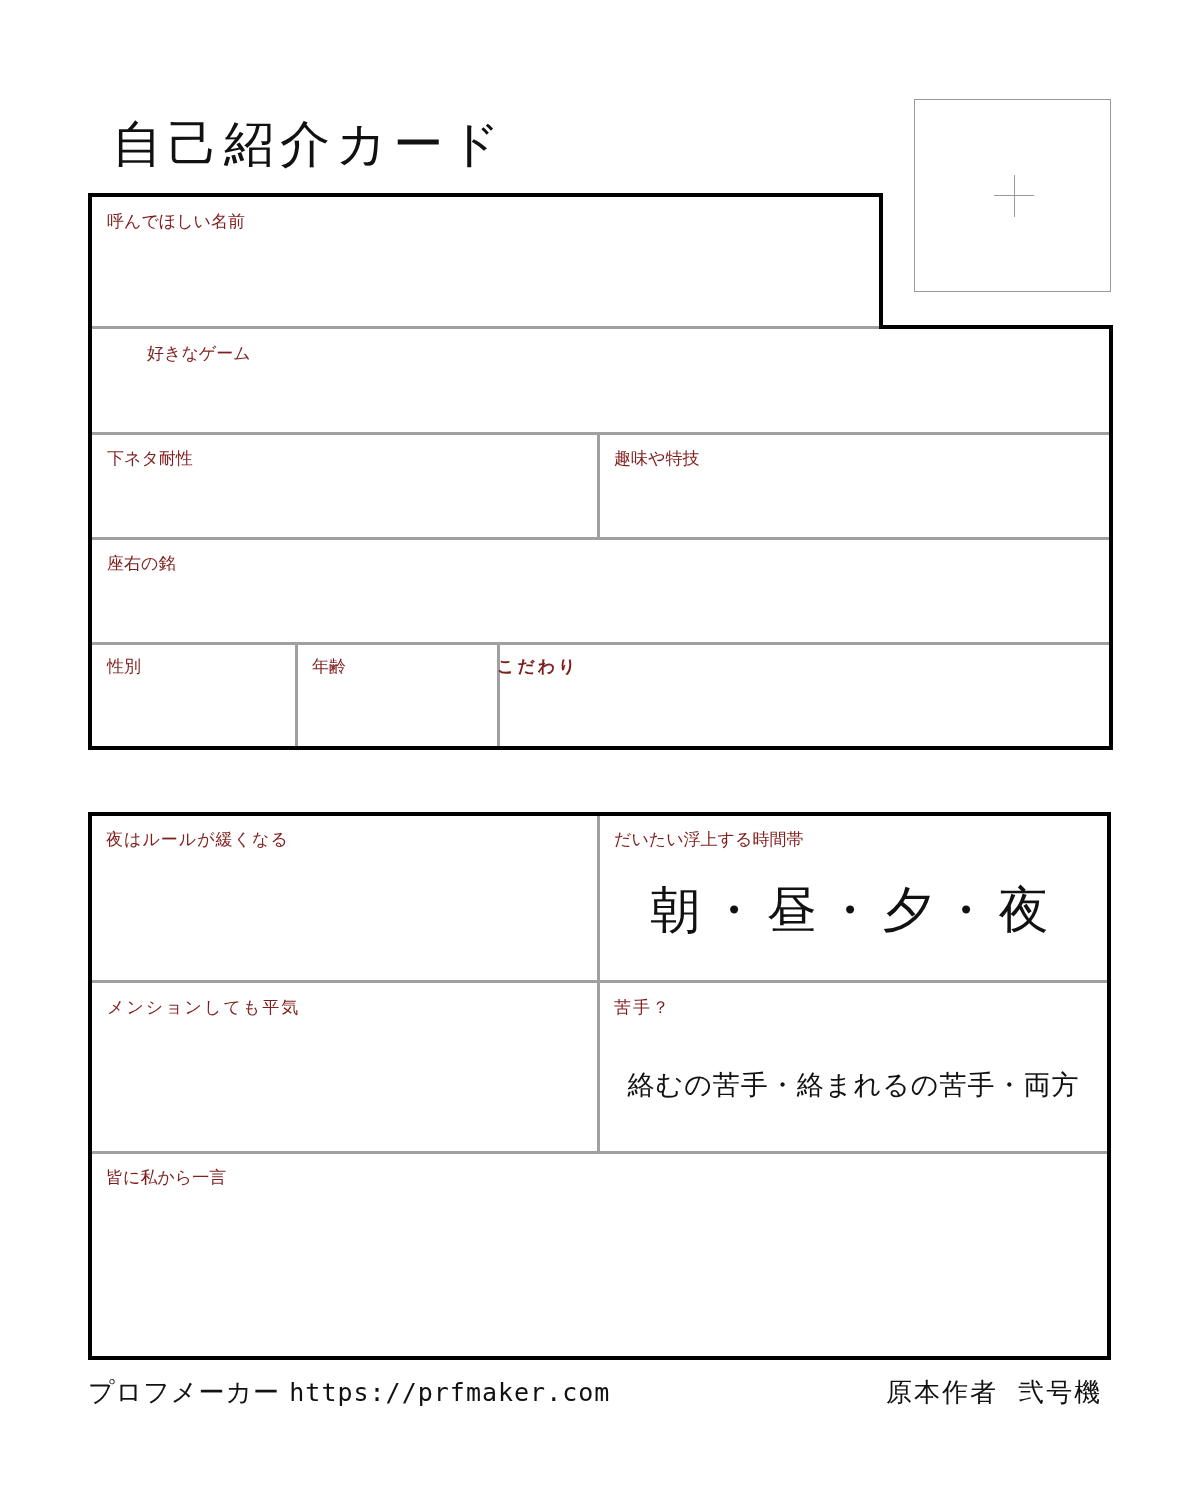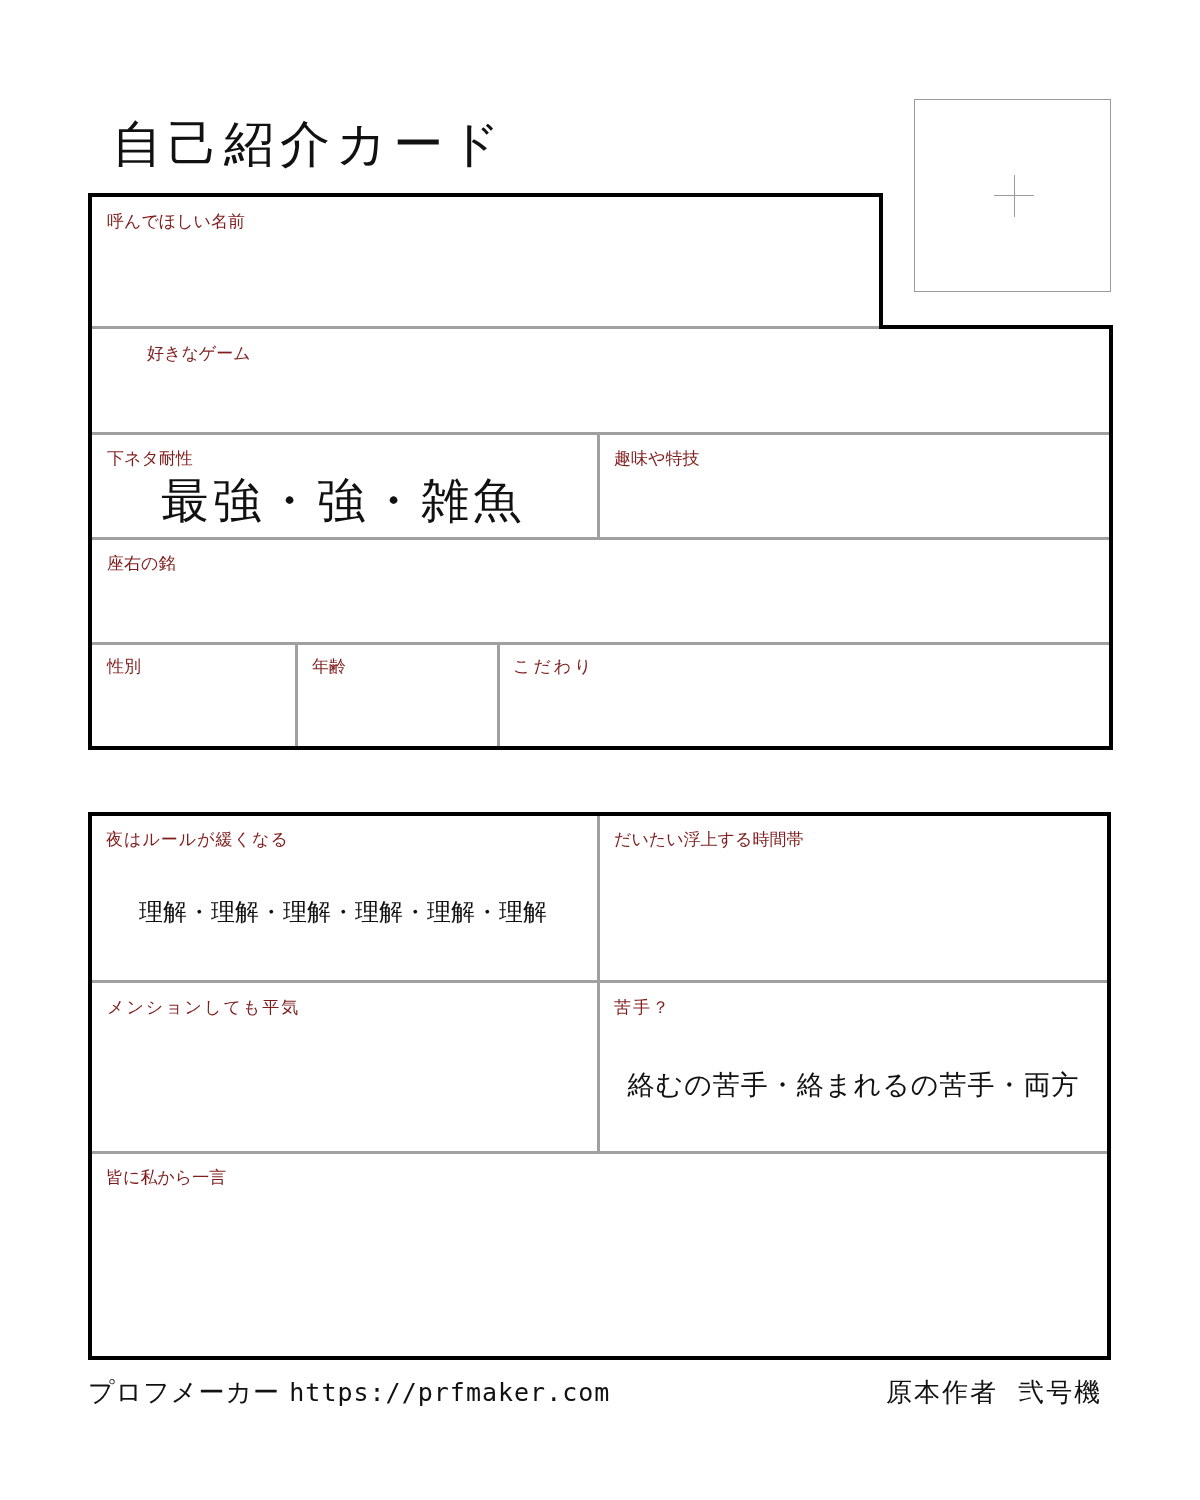--- a/index.html
+++ b/index.html
@@ -69,21 +69,20 @@
     <span class="value" style="left:0; top:50px; width:100%; font-size:40px;"></span>
   </div>
 
   <div class="cell" style="left:92px; top:329px; width:1017px; height:103px;margin-left:40px;">
     <span class="label" style="left:15px; top:14px;">好きなゲーム</span>
     <span class="value" style="left:0; top:45px; width:100%; font-size:40px;"></span>
   </div>
 
   <div class="cell" style="left:92px; top:435px; width:505px; height:102px;">
     <span class="label" style="left:15px; top:13px;">下ネタ耐性</span>
-    <span class="value" style="left:0; top:34px; width:502px; font-size:48px; line-height:62px; letter-spacing:4px;">最強・強・雑魚</span>
   </div>
 
   <div class="cell" style="left:600px; top:435px; width:509px; height:102px;">
     <span class="label" style="left:14px; top:13px;">趣味や特技</span>
     <span class="value" style="left:0; top:40px; width:100%; font-size:40px;"></span>
   </div>
 
   <div class="cell" style="left:92px; top:540px; width:1017px; height:102px;">
     <span class="label" style="left:15px; top:13px;">座右の銘</span>
     <span class="value" style="left:0; top:40px; width:100%; font-size:40px;"></span>
@@ -92,44 +91,44 @@
   <div class="cell" style="left:92px; top:645px; width:203px; height:124px;">
     <span class="label" style="left:15px; top:11px;">性別</span>
     <span class="value" style="left:0; top:40px; width:100%; font-size:36px;"></span>
   </div>
 
   <div class="cell" style="left:298px; top:645px; width:221px; height:101px;">
     <span class="label" style="left:14px; top:11px;">年齢</span>
     <span class="value" style="left:0; top:40px; width:100%; font-size:36px;"></span>
   </div>
 
-  <div class="cell" style="left:500px; top:645px; width:609px; height:101px;">
+  <div class="cell" style="left:484px; top:645px; width:609px; height:101px;font-weight:bold;">
     <span class="label" style="left:13px; top:11px; letter-spacing:3px;">こだわり</span>
     <span class="value" style="left:0; top:40px; width:100%; font-size:36px;"></span>
   </div>
 </div>
 
 <div>
 
   <div class="bline" style="left:88px; top:812px; width:1023px; height:4px;"></div>
   <div class="bline" style="left:88px; top:812px; width:4px; height:548px;"></div>
   <div class="bline" style="left:1107px; top:812px; width:4px; height:548px;"></div>
   <div class="bline" style="left:88px; top:1356px; width:1023px; height:4px;"></div>
 
   <div class="gline" style="left:597px; top:816px; width:3px; height:336px;"></div>
   <div class="gline" style="left:92px; top:980px; width:1015px; height:3px;"></div>
   <div class="gline" style="left:92px; top:1151px; width:1015px; height:3px;"></div>
 
   <div class="cell" style="left:92px; top:816px; width:505px; height:164px;">
     <span class="label" style="left:14px; top:13px; letter-spacing:1px;">夜はルールが緩くなる</span>
-    <span class="value" style="left:-4px; top:80px; width:510px; font-size:24px; line-height:32px; letter-spacing:0px;">理解・理解・理解・理解・理解・理解</span>
   </div>
 
   <div class="cell" style="left:600px; top:816px; width:507px; height:164px;">
     <span class="label" style="left:14px; top:13px;">だいたい浮上する時間帯</span>
+    <span class="value" style="left:0; top:62px; width:100%; font-size:50px; line-height:64px; letter-spacing:8px;">朝・昼・夕・夜</span>
   </div>
 
   <div class="cell" style="left:92px; top:983px; width:505px; height:168px;">
     <span class="label" style="left:15px; top:14px; letter-spacing:2px;">メンションしても平気</span>
     <span class="value" style="left:0; top:70px; width:100%; font-size:36px;"></span>
   </div>
 
   <div class="cell" style="left:600px; top:983px; width:507px; height:168px;">
     <span class="label" style="left:14px; top:14px; letter-spacing:2px;">苦手？</span>
     <span class="value" style="left:0; top:84px; width:100%; font-size:27px; line-height:36px; letter-spacing:1px;">絡むの苦手・絡まれるの苦手・両方</span>

